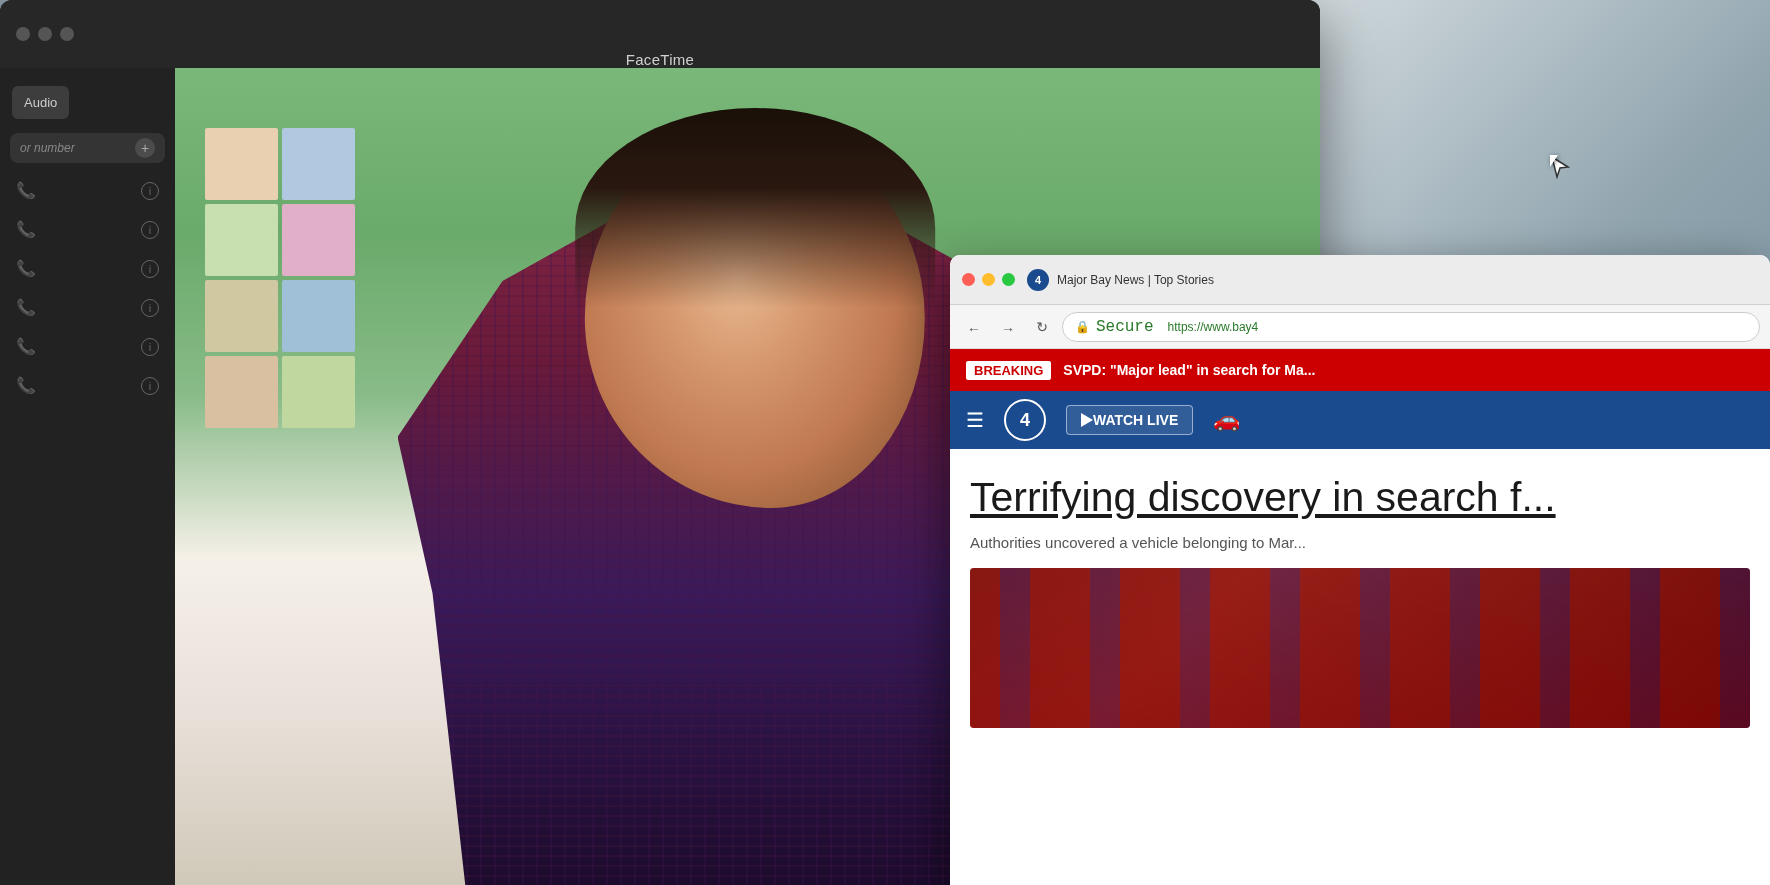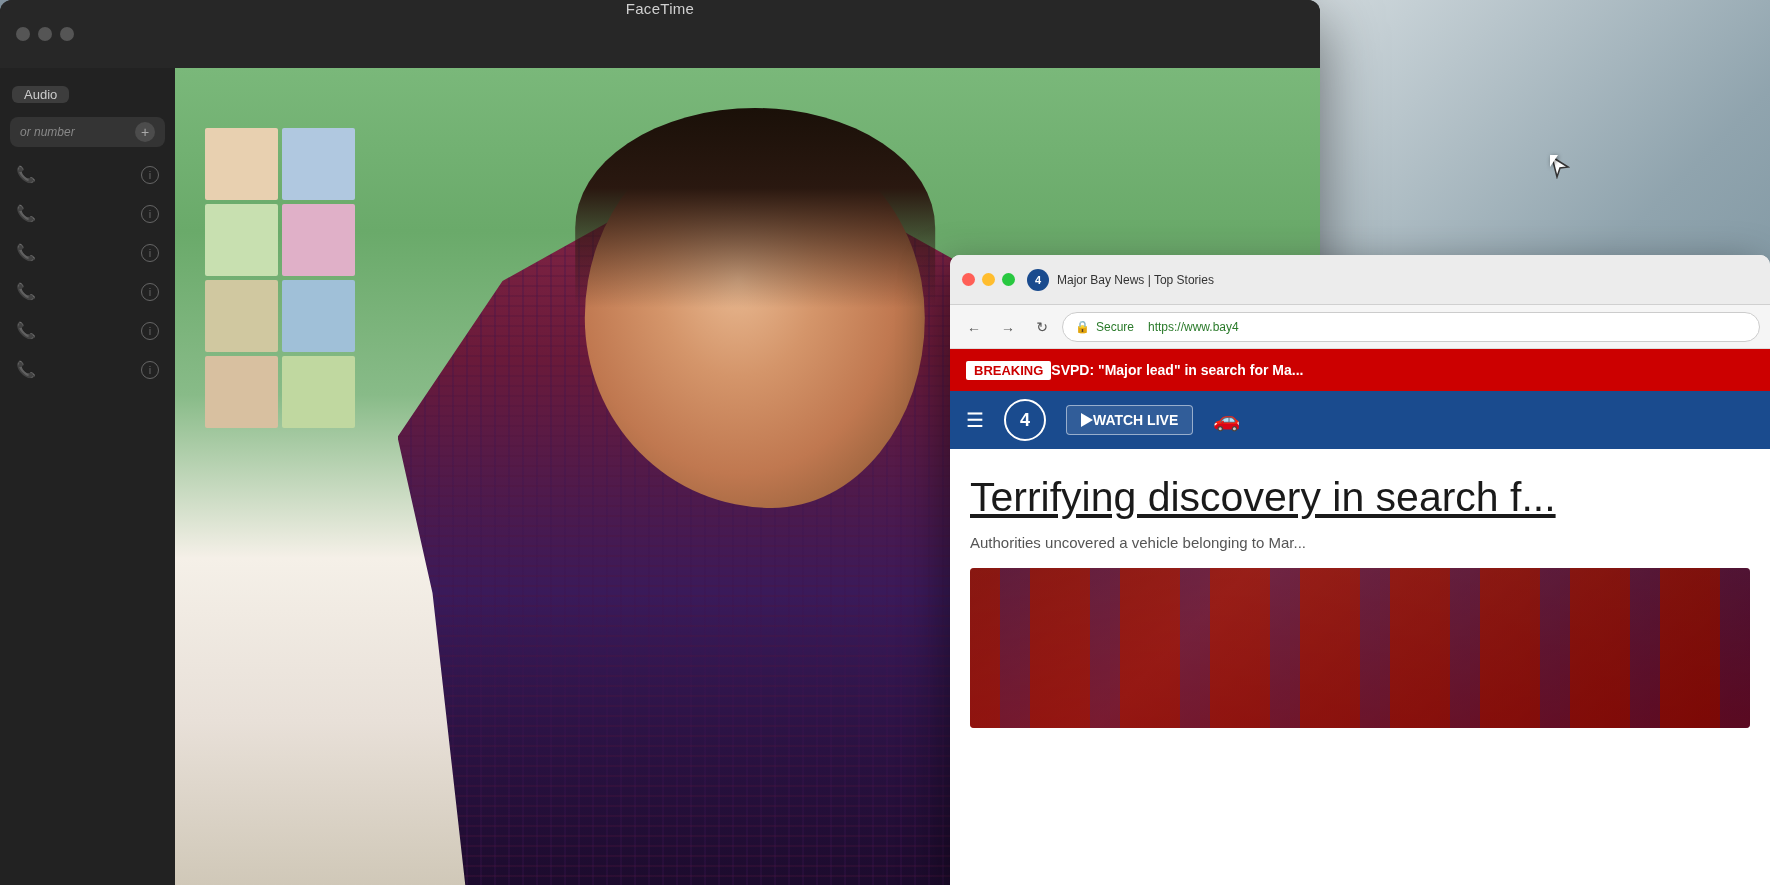--- a/index.html
+++ b/index.html
@@ -46,21 +46,21 @@
     }
 
     .facetime-titlebar {
       position: absolute;
       top: 0;
       left: 0;
       right: 0;
       height: 68px;
       background: rgba(40, 40, 40, 0.95);
       display: flex;
-      align-items: flex-start;
+      align-items: flex-end;
       justify-content: center;
       z-index: 10;
     }
 
     .facetime-title {
       color: #d0d0d0;
       font-size: 15px;
       font-weight: 500;
       letter-spacing: 0.3px;
     }
@@ -95,21 +95,21 @@
       padding: 10px 0;
     }
 
     .audio-button {
       margin: 8px 12px;
       background: rgba(80,80,80,0.6);
       border: none;
       border-radius: 6px;
       color: #ccc;
       font-size: 13px;
-      padding: 1px 12px;
+      padding: 9px 12px;
       cursor: pointer;
     }
 
     .search-field {
       margin: 6px 10px;
       display: flex;
       align-items: center;
       background: rgba(70,70,70,0.5);
       border-radius: 8px;
       padding: 5px 10px;
@@ -342,37 +342,38 @@
       font-size: 13px;
     }
 
     .lock-icon {
       color: #2a7a2a;
       font-size: 12px;
     }
 
     .secure-text {
       color: #2a7a2a;
-      font-size: 12px;
+      font-size: 16px;
       font-weight: 500;
+      font-family: Liberation Mono, monospace;
     }
 
     .url-text {
       color: #2a7a2a;
       font-size: 12px;
       margin-left: 8px;
     }
 
     
     .breaking-banner {
       background: #cc0000;
       padding: 14px 16px;
       display: flex;
       align-items: center;
-      gap: 0;
+      gap: 12px;
       height: 42px;
     }
 
     .breaking-label {
       background: white;
       color: #cc0000;
       font-weight: 900;
       font-size: 13px;
       padding: 2px 8px;
       border-radius: 2px;

